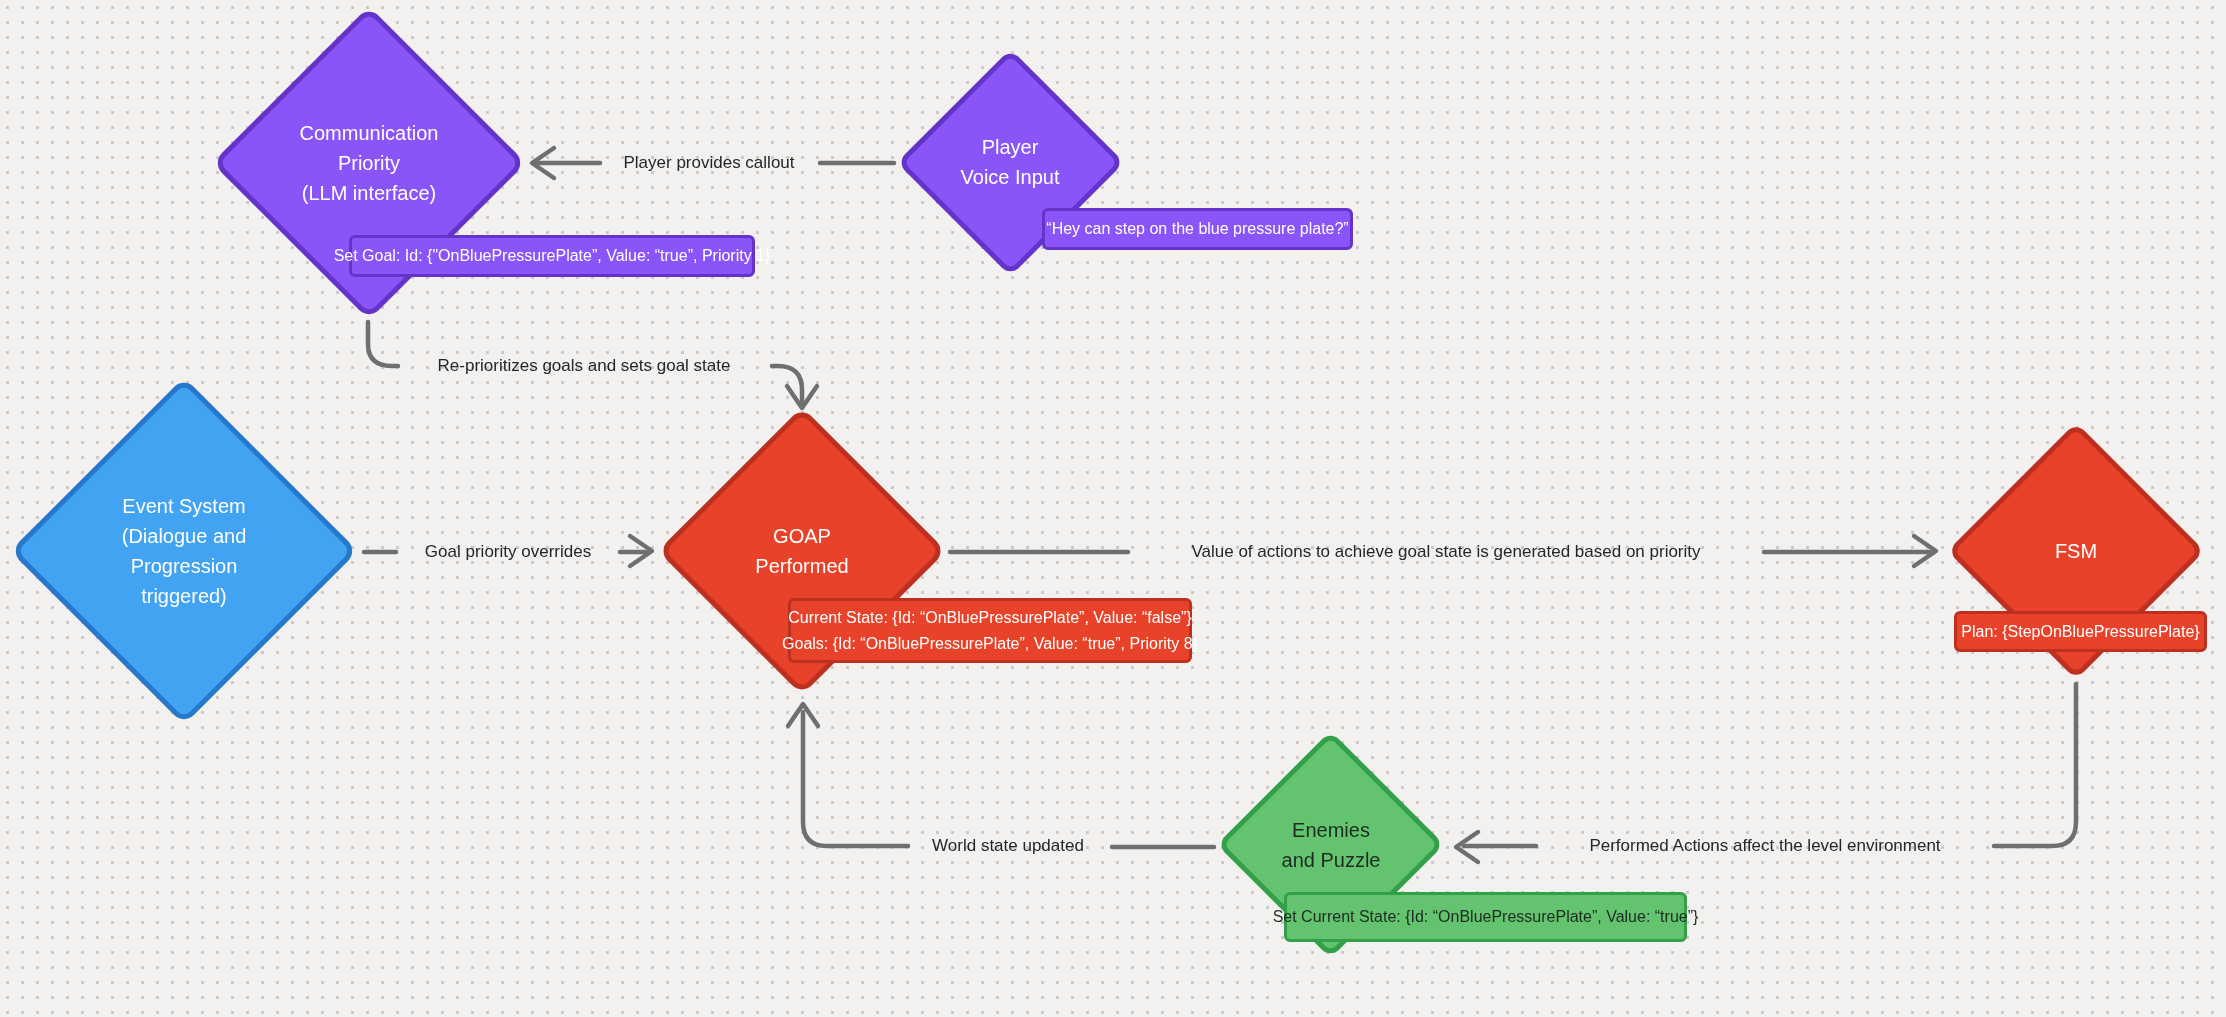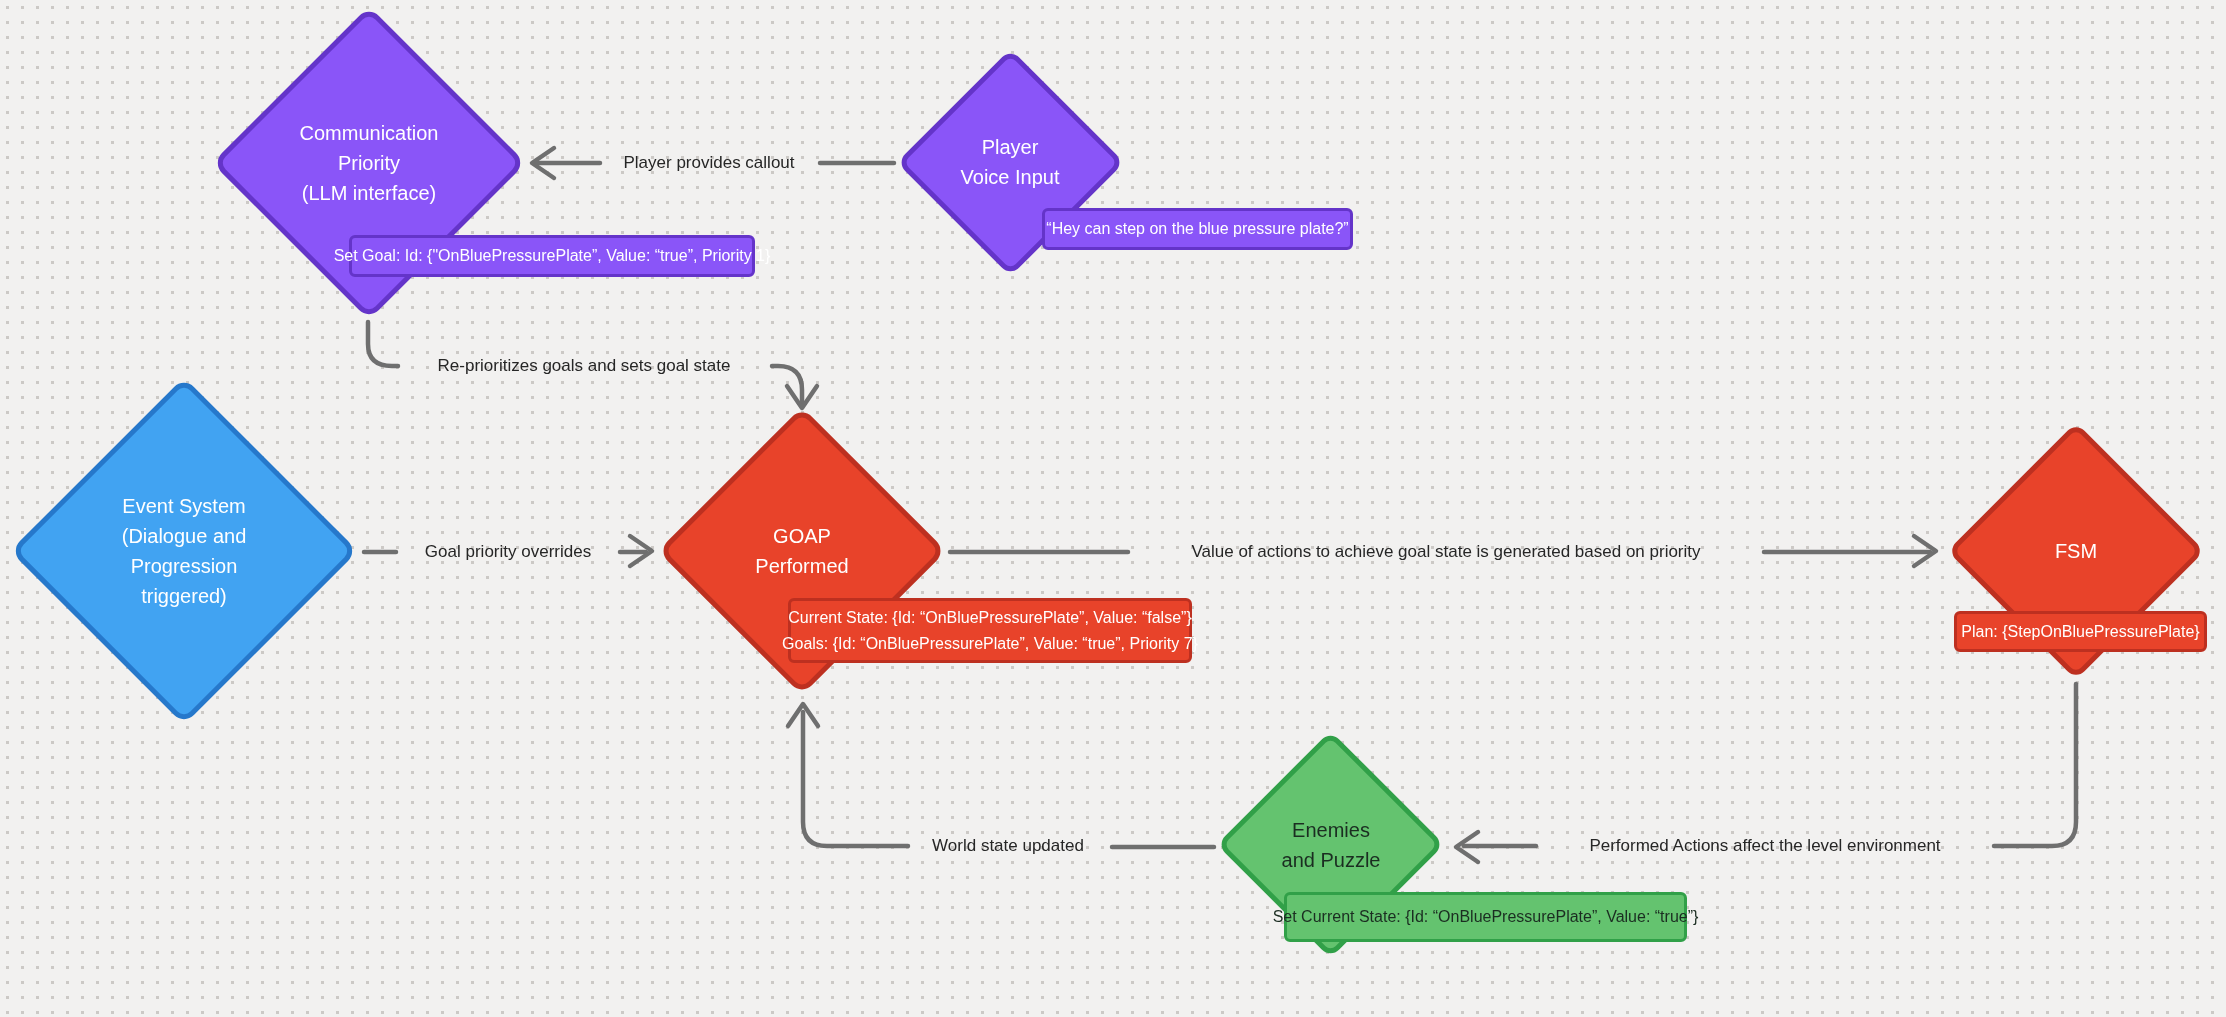--- a/index.html
+++ b/index.html
@@ -144,21 +144,21 @@
   </div>
 
   <div class="badge b-purple" style="left:349px;top:235px;width:406px;height:42px;">
     <div>Set Goal: Id: {"OnBluePressurePlate”, Value: “true”, Priority 1}</div>
   </div>
   <div class="badge b-purple" style="left:1002px;top:208px;width:311px;height:42px;margin-left:40px;">
     <div>“Hey can step on the blue pressure plate?”</div>
   </div>
   <div class="badge b-red" style="left:788px;top:598px;width:404px;height:65px;">
     <div>Current State: {Id: “OnBluePressurePlate”, Value: “false”}</div>
-    <div>Goals: {Id: “OnBluePressurePlate”, Value: “true”, Priority 7}</div>
+    <div>Goals: {Id: “OnBluePressurePlate”, Value: “true”, Priority 8}</div>
   </div>
   <div class="badge b-red" style="left:1954px;top:611px;width:253px;height:41px;">
     <div>Plan: {StepOnBluePressurePlate}</div>
   </div>
   <div class="badge b-green" style="left:1284px;top:892px;width:403px;height:50px;">
     <div>Set Current State: {Id: “OnBluePressurePlate”, Value: “true”}</div>
   </div>
 
   <div class="edge-label" style="left:709px;top:163px;">Player provides callout</div>
   <div class="edge-label" style="left:584px;top:366px;">Re-prioritizes goals and sets goal state</div>

